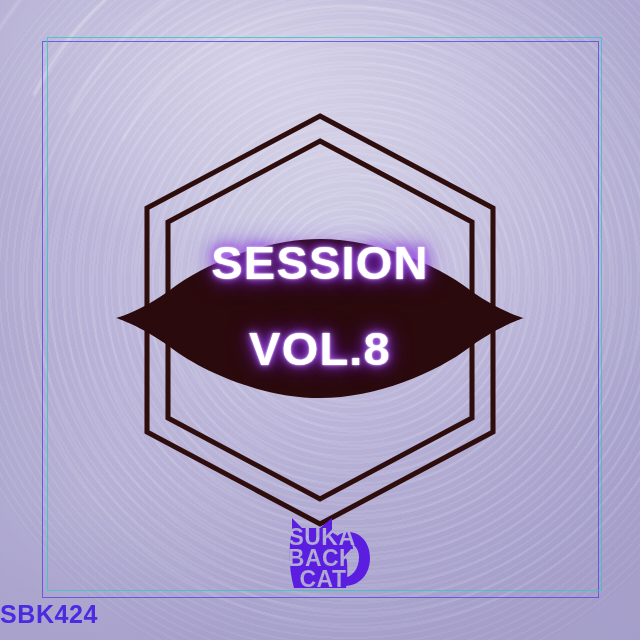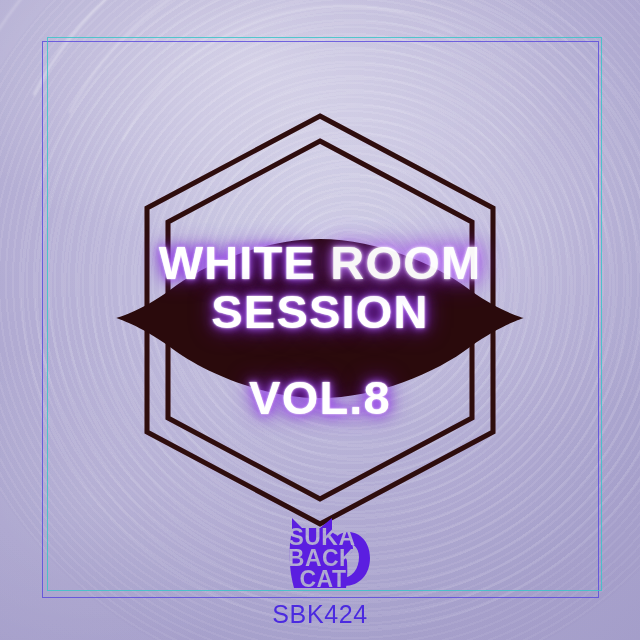--- a/index.html
+++ b/index.html
@@ -171,24 +171,24 @@
     height: 86px;
   }
   .logo svg { display: block; }
 
   
   .catalog {
     position: absolute;
     left: 0;
     top: 600px;
     width: 640px;
-    text-align: center;
+    text-align: left;
     color: #4b2ae0;
     font-family: "Liberation Sans", sans-serif;
-    font-weight: 400;
+    font-weight: 700;
     font-size: 25px;
     letter-spacing: .6px;
   }
 </style>
 </head>
 <body>
 
 <div id="cover">
 
   <div class="bg-base"></div>
@@ -221,21 +221,20 @@
                C 524,318 500,325 470,347
                C 436,373 376,398 320,398
                C 264,398 204,373 170,347
                C 140,325 116,318 116,318
                C 116,318 140,312 170,290
                C 204,264 264,239 320,239 Z" fill="#2a0a0c"></path>
     </svg>
   </div>
 
   <div class="title-block">
-    <span class="title-line t1"><span>WHITE </span><span class="soft">ROOM</span></span>
     <span class="title-line t2">SESSION</span>
     <span class="title-line t3">VOL.8</span>
   </div>
 
   <div class="logo">
     <svg width="96" height="86" viewBox="0 0 96 86" aria-hidden="true">
       <defs>
         <mask id="catmask">
           <rect x="0" y="0" width="96" height="86" fill="#000"></rect>
 

